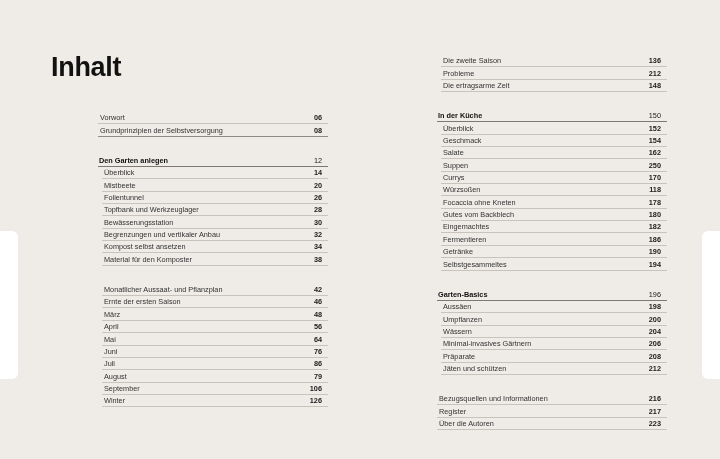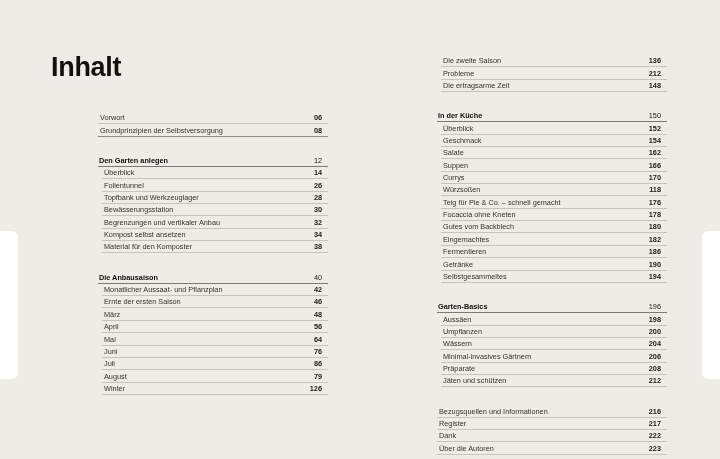--- a/index.html
+++ b/index.html
@@ -104,20 +104,24 @@
   <div class="group">
     <div class="row header">
       <span>Den Garten anlegen</span>
       <span class="page">12</span>
     </div>
     <div class="row sub">
         <span>Überblick</span>
         <span class="page">14</span>
       </div>
     <div class="row sub">
+        <span>Mistbeete</span>
+        <span class="page">20</span>
+      </div>
+    <div class="row sub">
         <span>Folientunnel</span>
         <span class="page">26</span>
       </div>
     <div class="row sub">
         <span>Topfbank und Werkzeuglager</span>
         <span class="page">28</span>
       </div>
     <div class="row sub">
         <span>Bewässerungsstation</span>
         <span class="page">30</span>
@@ -130,24 +134,20 @@
         <span>Kompost selbst ansetzen</span>
         <span class="page">34</span>
       </div>
     <div class="row sub">
         <span>Material für den Komposter</span>
         <span class="page">38</span>
       </div>
   </div>
 
   <div class="group">
-    <div class="row header">
-      <span>Die Anbausaison</span>
-      <span class="page">40</span>
-    </div>
     <div class="row sub">
         <span>Monatlicher Aussaat- und Pflanzplan</span>
         <span class="page">42</span>
       </div>
     <div class="row sub">
         <span>Ernte der ersten Saison</span>
         <span class="page">46</span>
       </div>
     <div class="row sub">
         <span>März</span>
@@ -165,20 +165,24 @@
         <span>Juni</span>
         <span class="page">76</span>
       </div>
     <div class="row sub">
         <span>Juli</span>
         <span class="page">86</span>
       </div>
     <div class="row sub">
         <span>August</span>
         <span class="page">79</span>
+      </div>
+    <div class="row sub">
+        <span>September</span>
+        <span class="page">106</span>
       </div>
     <div class="row sub">
         <span>Winter</span>
         <span class="page">126</span>
       </div>
   </div>
 </div>
 
 <div class="toc-col right">
   <div class="group">
@@ -208,33 +212,29 @@
     <div class="row sub">
         <span>Geschmack</span>
         <span class="page">154</span>
       </div>
     <div class="row sub">
         <span>Salate</span>
         <span class="page">162</span>
       </div>
     <div class="row sub">
         <span>Suppen</span>
-        <span class="page">166</span>
+        <span class="page">250</span>
       </div>
     <div class="row sub">
         <span>Currys</span>
         <span class="page">170</span>
       </div>
     <div class="row sub">
         <span>Würzsoßen</span>
         <span class="page">118</span>
-      </div>
-    <div class="row sub">
-        <span>Teig für Pie &amp; Co. – schnell gemacht</span>
-        <span class="page">176</span>
       </div>
     <div class="row sub">
         <span>Focaccia ohne Kneten</span>
         <span class="page">178</span>
       </div>
     <div class="row sub">
         <span>Gutes vom Backblech</span>
         <span class="page">180</span>
       </div>
     <div class="row sub">
@@ -289,21 +289,17 @@
   <div class="group">
     <div class="row top first-group">
         <span>Bezugsquellen und Informationen</span>
         <span class="page">216</span>
       </div>
     <div class="row top first-group">
         <span>Register</span>
         <span class="page">217</span>
       </div>
     <div class="row top first-group">
-        <span>Dank</span>
-        <span class="page">222</span>
-      </div>
-    <div class="row top first-group">
         <span>Über die Autoren</span>
         <span class="page">223</span>
       </div>
   </div>
 </div>
 
 </body></html>

